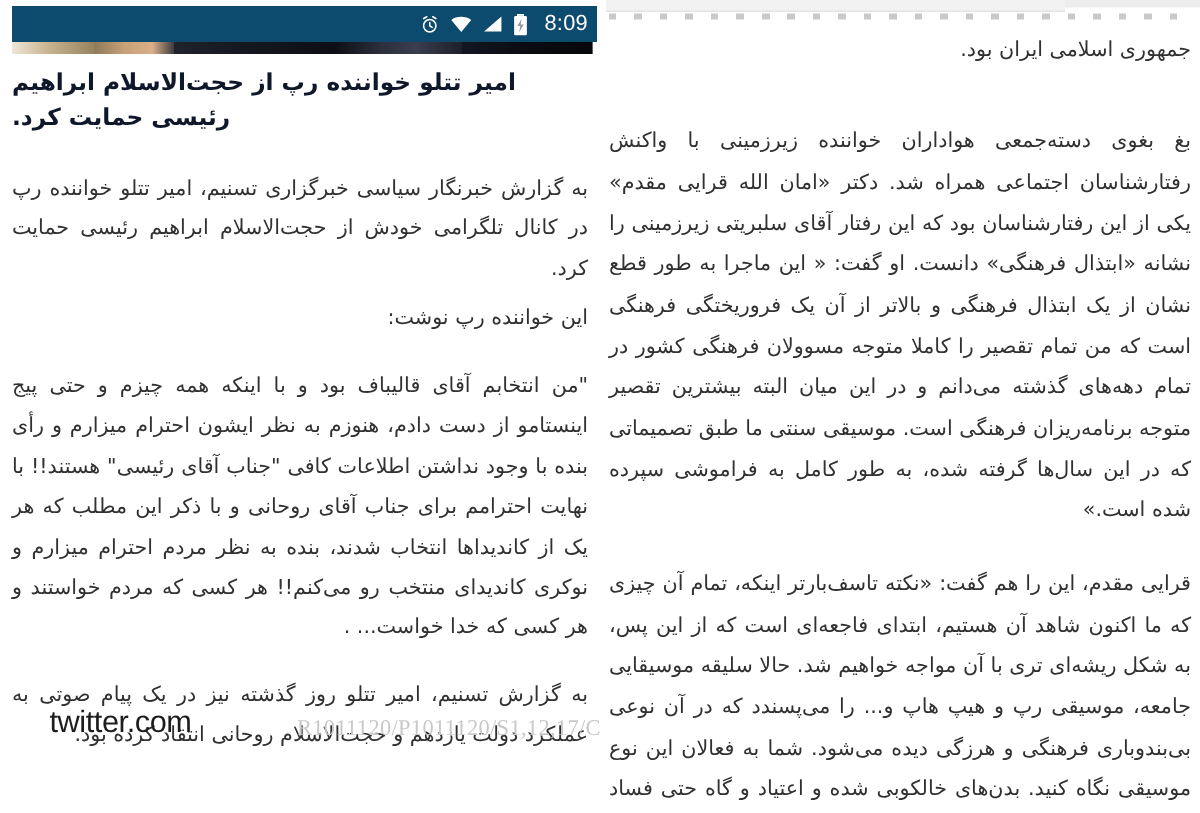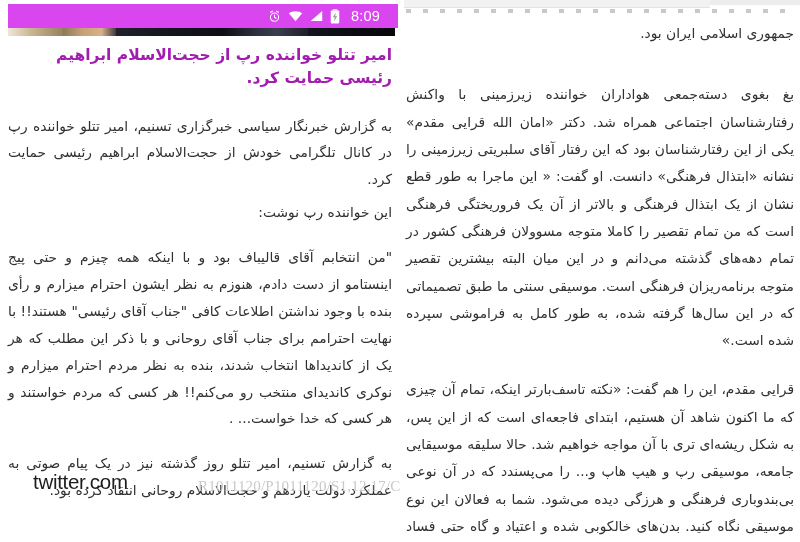--- a/index.html
+++ b/index.html
@@ -33,25 +33,25 @@
     overflow: hidden;
   }
 
   
   #status-bar {
     position: absolute;
     left: 8px;
     top: 4px;
     width: 390px;
     height: 24px;
-    background: #d946ef;
+    background: #0c4a6e;
     display: flex;
     align-items: center;
     justify-content: flex-end;
-    padding-right: 18px;
+    padding-right: 6px;
     box-sizing: border-box;
   }
   .sb-icons {
     display: flex;
     align-items: center;
     gap: 7px;
   }
   .sb-icon {
     display: inline-flex;
     align-items: center;
@@ -105,22 +105,22 @@
     top: 44px;
     width: 384px;
     direction: rtl;
     text-align: justify;
     color: #2c2c2c;
   }
   #article-left .headline {
     font-size: 15.5px;
     font-weight: bold;
     line-height: 1.5;
-    text-align: right;
-    color: #a21caf;
+    text-align: left;
+    color: #0f172a;
     margin: 0 0 22px 0;
     letter-spacing: -0.2px;
   }
   #article-left p {
     margin: 0 0 18px 0;
     font-size: 13.8px;
     line-height: 1.95;
     color: #313131;
     text-align: justify;
     text-justify: inter-word;

